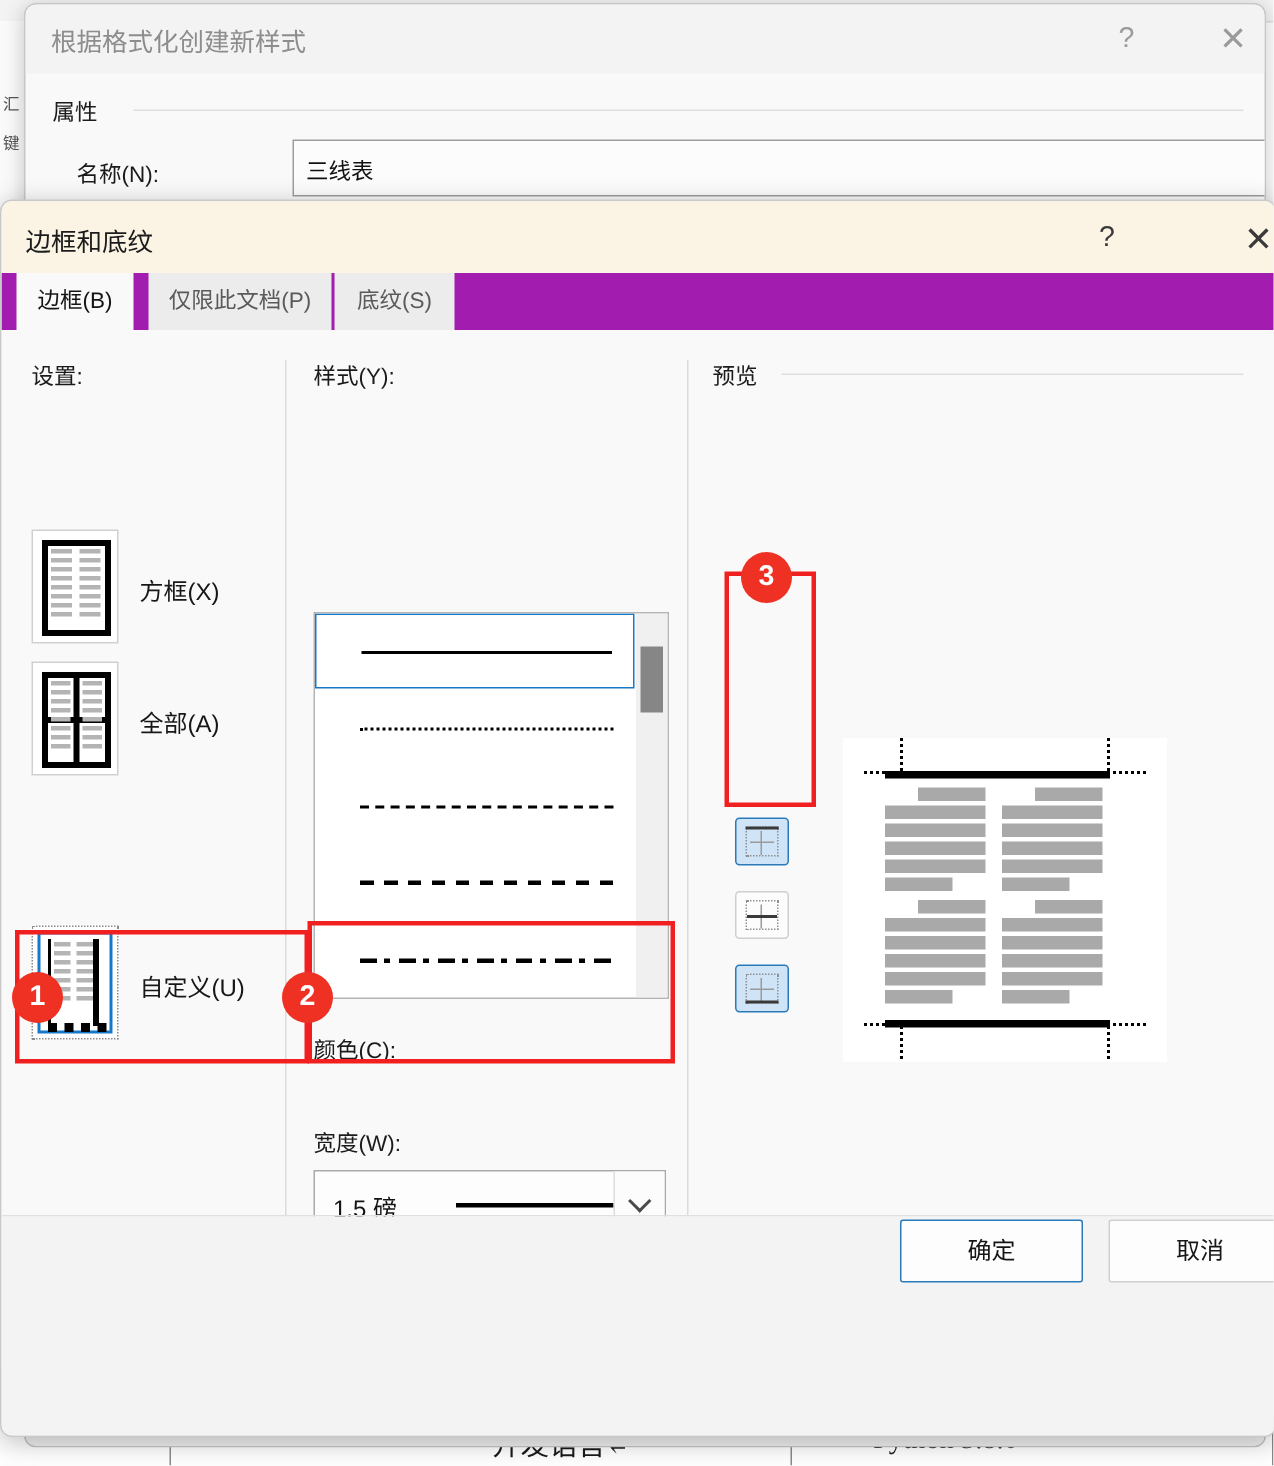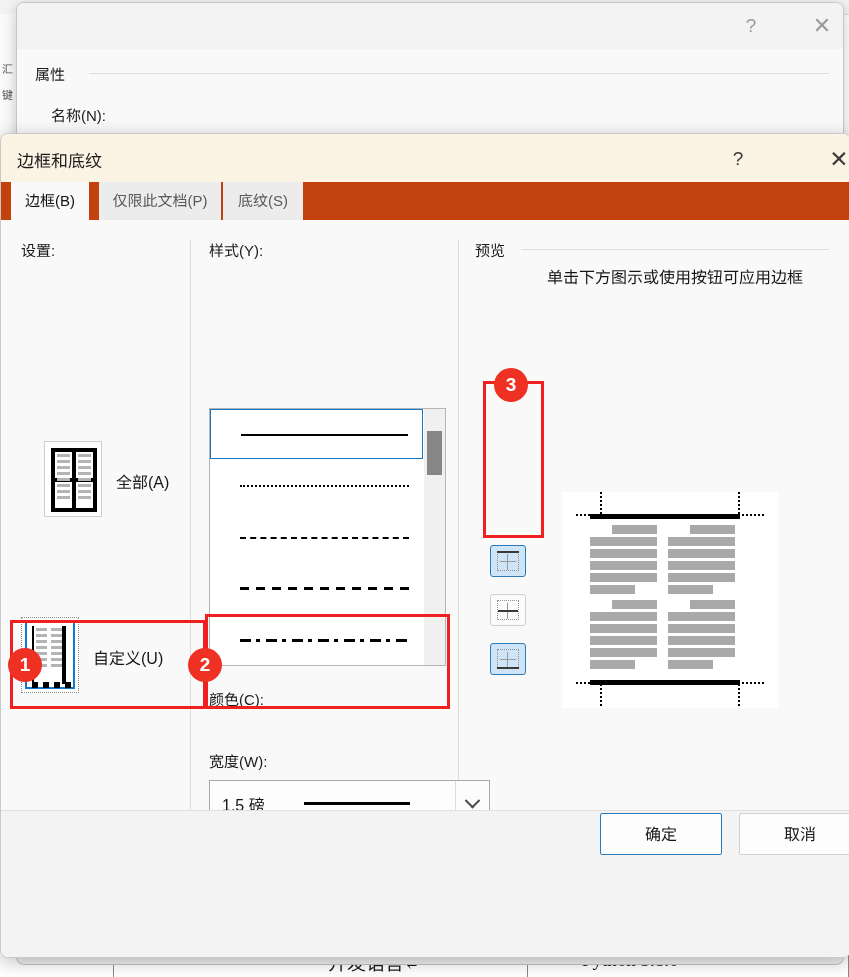--- a/index.html
+++ b/index.html
@@ -66,21 +66,21 @@
     position:absolute;left:16px;top:13px;font-size:17px;color:#1b1b1b;white-space:nowrap;
   }
   #dlg-borders .tb-btn{
     position:absolute;top:10px;width:40px;height:30px;text-align:center;
     color:#3a3a3a;font-size:19px;line-height:30px;cursor:default;
   }
   #dlg-borders .help-btn{left:717px;}
   #dlg-borders .close-btn{left:818px;font-size:23px;}
 
   
-  #tabstrip{position:absolute;left:0;top:48px;width:849px;height:38px;background:#c2410c;}
+  #tabstrip{position:absolute;left:0;top:48px;width:849px;height:38px;background:#a21caf;}
   .tab{
     position:absolute;top:0;height:38px;line-height:38px;text-align:center;
     font-size:15px;color:#5a5a5a;cursor:default;white-space:nowrap;
   }
   .tab.active{background:#f9f9f9;color:#141414;}
   .tab.inactive{background:#ececec;}
   #tab0{left:10px;width:78px;}
   #tab1{left:98px;width:122px;}
   #tab2{left:222px;width:80px;text-align:center;}
 
@@ -196,28 +196,32 @@
     <div class="cellline" style="left:527px;"></div>
     <div class="cellline" style="left:848px;"></div>
   </div>
   <div class="doc-cell-text" style="left:328px;">开发语言↵</div>
   <div class="doc-cell-text" style="left:582px;">Python 3.8.0↵</div>
 </div>
 
 <div id="dlg-newstyle" class="abs">
 
   <div class="titlebar">
+    <div class="title-text">根据格式化创建新样式</div>
     <div class="tb-btn help-btn">?</div>
     <div class="tb-btn close-btn">✕</div>
   </div>
 
   <div class="group-label" style="left:18px;top:60px;">属性</div>
   <div class="group-rule" style="left:72px;top:70px;width:740px;"></div>
 
   <div class="group-label" style="left:34px;top:101px;">名称(N):</div>
+  <div id="name-input">
+    <div class="val">三线表</div>
+  </div>
 
 </div>
 
 <div class="abs" id="dlg1-bottom" style="left:16px;top:855px;width:826px;height:109px;background:#f1f1f1;border-left:1px solid #c6c6c6;border-right:1px solid #c6c6c6;border-bottom:1px solid #c6c6c6;border-radius:0 0 8px 8px;overflow:hidden;">
 
   <div class="abs" style="left:0;top:0;width:826px;height:34px;background:#f9f9f9;"></div>
   <div class="radio on" style="left:10px;top:9px;"></div>
   <div class="radio-label" style="left:33px;top:8px;">仅限此文档(D)</div>
   <div class="radio off" style="left:172px;top:9px;"></div>
   <div class="radio-label" style="left:195px;top:8px;">基于该模板的新文档</div>
@@ -247,22 +251,50 @@
   </div>
 
   <div class="panel-body">
 
     <div class="vdiv" style="left:189px;top:20px;height:640px;"></div>
     <div class="vdiv" style="left:457px;top:20px;height:640px;"></div>
 
     <div class="group-label" style="left:20px;top:19px;">设置:</div>
 
 
-
-    <div class="setting-row" style="top:221px;margin-left:23px;">
+    <div class="setting-row" style="top:133px;">
+      <div class="setting-icon">
+        <div class="abs" style="left:6px;top:6px;width:46px;height:64px;border:4px solid #000;box-sizing:border-box;"></div>
+        <div class="mini-page" style="left:12px;top:12px;width:34px;height:52px;">
+          <div class="mini-col" style="left:0px;width:14px;">
+              <i></i>
+              <i></i>
+              <i></i>
+              <i></i>
+              <i></i>
+              <i></i>
+              <i></i>
+              <i></i>
+            </div>
+          <div class="mini-col" style="left:19px;width:14px;">
+              <i></i>
+              <i></i>
+              <i></i>
+              <i></i>
+              <i></i>
+              <i></i>
+              <i></i>
+              <i></i>
+            </div>
+        </div>
+      </div>
+      <div class="setting-label">方框(X)</div>
+    </div>
+
+    <div class="setting-row" style="top:221px;">
       <div class="setting-icon">
         <div class="abs" style="left:6px;top:6px;width:46px;height:64px;border:4px solid #000;box-sizing:border-box;"></div>
         <div class="abs" style="left:27px;top:6px;width:4px;height:64px;background:#000;"></div>
         <div class="abs" style="left:6px;top:36px;width:46px;height:4px;background:#000;"></div>
         <div class="mini-page" style="left:12px;top:12px;width:34px;height:52px;">
           <div class="mini-col" style="left:0px;width:13px;">
               <i></i>
               <i></i>
               <i></i>
               <i></i>
@@ -339,30 +371,29 @@
         <div class="style-line" style="top:22px;height:3px;background:repeating-linear-gradient(to right,#000 0 11px,transparent 11px 16px,#000 16px 20px,transparent 20px 26px);"></div>
       </div>
       <div id="style-scroll">
         <div id="style-thumb"></div>
       </div>
     </div>
 
     <div class="group-label" style="left:208px;top:468px;">颜色(C):</div>
 
     <div class="group-label" style="left:208px;top:530px;">宽度(W):</div>
-    <div class="combo" style="left:208px;top:560px;width:281px;height:44px;padding-left:37px;">
+    <div class="combo" style="left:208px;top:560px;width:235px;height:44px;padding-left:37px;">
       <div class="txt" style="left:12px;top:11px;">1.5 磅</div>
       <div class="abs" style="left:94px;top:21px;width:106px;height:3px;background:#000;"></div>
       <div class="arrow"></div>
     </div>
 
     <div class="group-label" style="left:474px;top:19px;">预览</div>
     <div class="group-rule" style="left:520px;top:29px;width:308px;"></div>
 
-    <div class="abs" style="left:520px;top:44px;width:308px;height:54px;text-align:center;font-size:16px;color:#161616;line-height:27px;">单击下方图示或使用按钮可应用边框</div>
 
     <div class="abs" style="left:561px;top:272px;width:216px;height:216px;background:#fff;">
 
       <div class="pv-tick abs" style="left:14px;top:22px;width:26px;height:2px;background:repeating-linear-gradient(to right,#000 0 2px,transparent 2px 4px);"></div>
       <div class="pv-tick abs" style="left:38px;top:0px;width:2px;height:24px;background:repeating-linear-gradient(to bottom,#000 0 2px,transparent 2px 4px);"></div>
       <div class="pv-tick abs" style="left:176px;top:22px;width:26px;height:2px;background:repeating-linear-gradient(to right,#000 0 2px,transparent 2px 4px);"></div>
       <div class="pv-tick abs" style="left:176px;top:0px;width:2px;height:24px;background:repeating-linear-gradient(to bottom,#000 0 2px,transparent 2px 4px);"></div>
 
       <div class="pv-tick abs" style="left:14px;top:190px;width:26px;height:2px;background:repeating-linear-gradient(to right,#000 0 2px,transparent 2px 4px);"></div>
       <div class="pv-tick abs" style="left:38px;top:192px;width:2px;height:24px;background:repeating-linear-gradient(to bottom,#000 0 2px,transparent 2px 4px);"></div>

